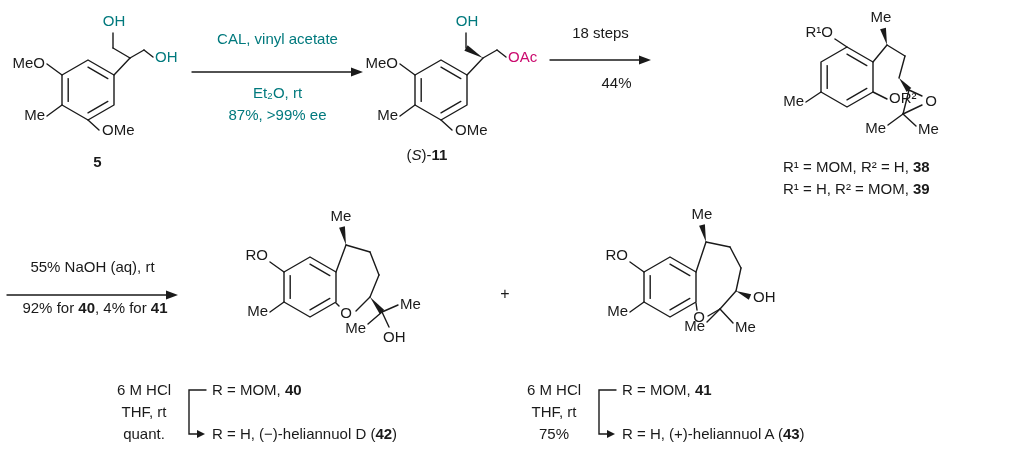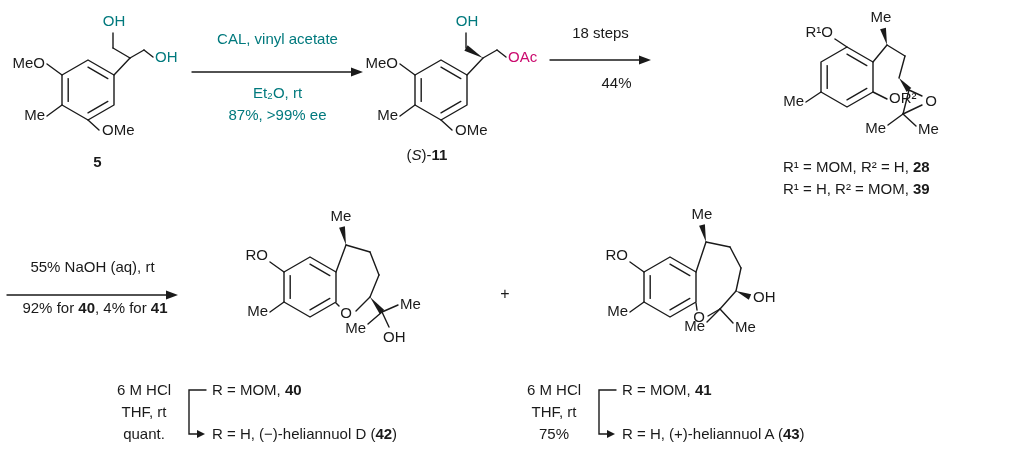--- a/index.html
+++ b/index.html
@@ -106,21 +106,21 @@
     <line x1="128" y1="112" x2="141" y2="124"></line>
   </g>
   <text x="58" y="35" text-anchor="end">R¹O</text>
   <text x="106" y="20" text-anchor="middle">Me</text>
   <text x="29" y="104" text-anchor="end">Me</text>
   <text x="114" y="101">OR²</text>
   <text x="156" y="104" text-anchor="middle">O</text>
   <text x="111" y="131" text-anchor="end">Me</text>
   <text x="143" y="132">Me</text>
 </svg>
-<div class="abs cond" style="left:783px;top:158px"><span>R¹ = MOM, R² = H, </span><span class="num">28</span></div>
+<div class="abs cond" style="left:783px;top:158px"><span>R¹ = MOM, R² = H, </span><span class="num">38</span></div>
 <div class="abs cond" style="left:783px;top:180px"><span>R¹ = H, R² = MOM, </span><span class="num">39</span></div>
 
 <div class="abs cond center" style="left:0px;top:258px;width:185px">55% NaOH (aq), rt</div>
 <svg class="abs" style="left:5px;top:285px" width="175" height="20" viewBox="0 0 175 20">
   <line x1="2" y1="10" x2="161" y2="10"></line>
   <polygon points="161,5.5 173,10 161,14.5"></polygon>
 </svg>
 <div class="abs cond center" style="left:0px;top:299px;width:190px"><span>92% for </span><span class="num">40</span><span>, 4% for </span><span class="num">41</span></div>
 
 <svg class="abs" style="left:240px;top:195px" width="215" height="190" viewBox="0 0 215 190">

